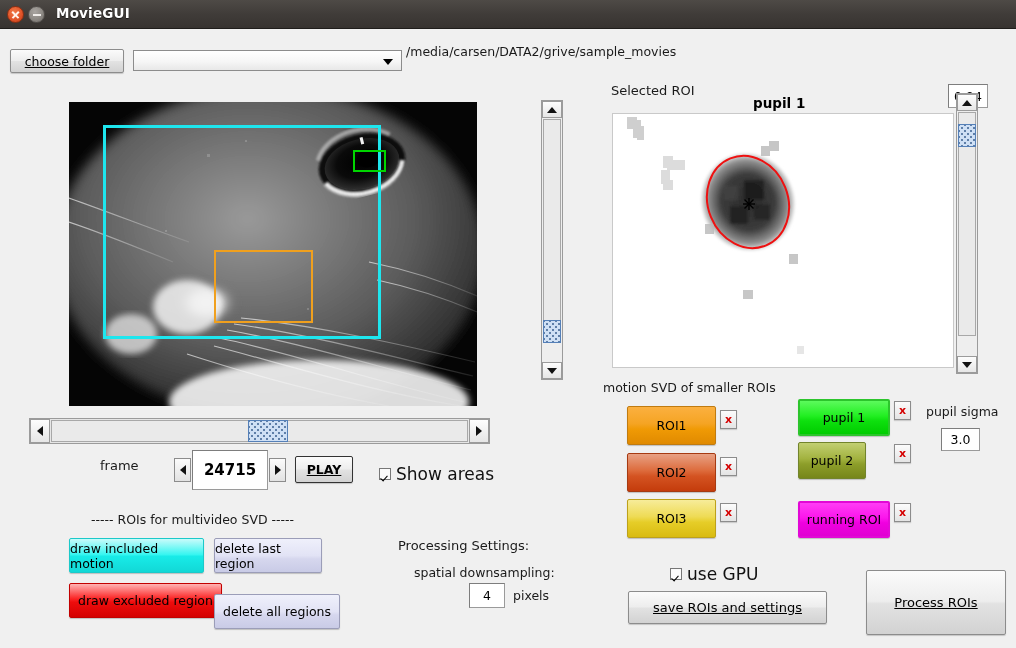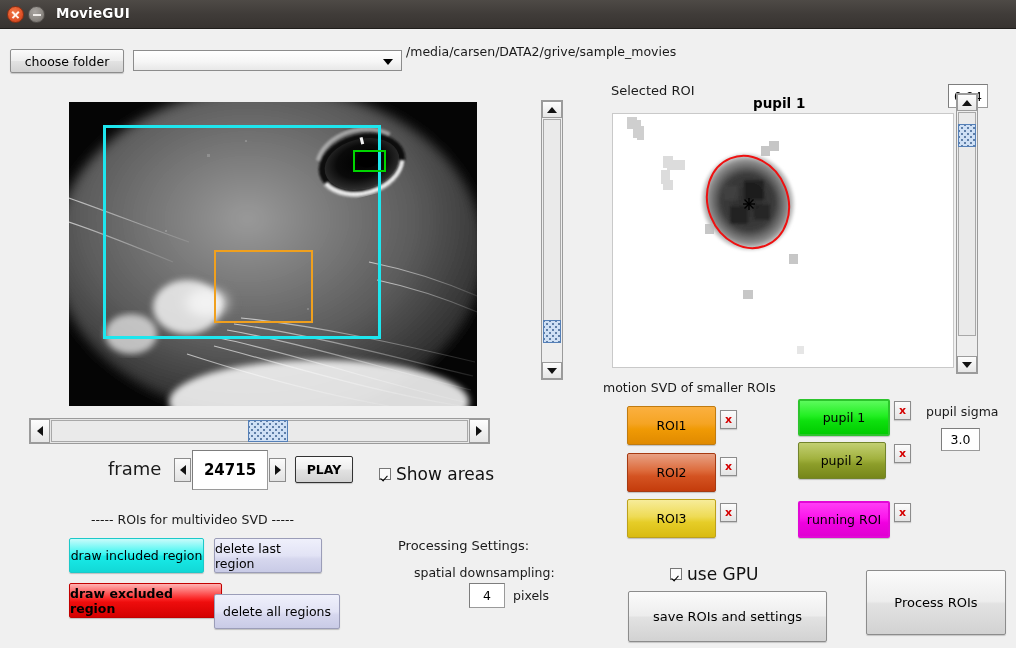--- a/index.html
+++ b/index.html
@@ -52,20 +52,21 @@
   .mbtn {
     position: absolute; box-sizing: border-box;
     background: linear-gradient(to bottom, #fbfbfb 0%, #ededed 48%, #e2e2e2 52%, #d2d2d2 100%);
     border: 1px solid #8c8c8c;
     border-radius: 2px;
     color: #000; font-size: 12.5px;
     font-family: "DejaVu Sans", "Liberation Sans", sans-serif;
     display: flex; align-items: center; justify-content: center;
     box-shadow: 0 1px 1px rgba(0,0,0,.18);
     cursor: default;
+    text-decoration: underline;
   }
 
   .lightbtn {
     position: absolute; box-sizing: border-box;
     border-radius: 2px;
     color: #000; font-size: 12.5px;
     display: flex; align-items: center; justify-content: center;
     box-shadow: 0 1px 1px rgba(0,0,0,.20);
     cursor: default;
   }
@@ -281,21 +282,21 @@
   <div class="sb-arrow" style="left:0; top:0; width:20px; height:24px;">
     <span class="tri-left"></span>
   </div>
   <div class="sb-track" style="left:21px; top:1px; width:417px; height:22px;"></div>
   <div class="sb-thumb" style="left:218px; top:1px; width:40px; height:22px;"></div>
   <div class="sb-arrow" style="right:0; top:0; width:20px; height:24px;">
     <span class="tri-right"></span>
   </div>
 </div>
 
-<div class="lbl" style="left:108px; top:458px; font-size:18px;">frame</div>
+<div class="lbl" style="left:100px; top:458px; font-size:13px;">frame</div>
 
 <div class="spin" style="left:174px; top:458px; width:17px; height:24px;">
   <span class="tri-left"></span>
 </div>
 <div class="txtfield" style="left:192px; top:450px; width:76px; height:40px; font-size:15px; font-weight:bold;">
   <span>24715</span>
 </div>
 <div class="spin" style="left:269px; top:458px; width:17px; height:24px;">
   <span class="tri-right"></span>
 </div>
@@ -307,26 +308,26 @@
 <div class="cbox" style="left:379px; top:464px;">
   <span class="box checked"></span>
   <span class="cl">Show areas</span>
 </div>
 
 <div class="lbl" style="left:91px; top:512px;">----- ROIs for multivideo SVD -----</div>
 
 <div class="lightbtn" style="left:69px; top:538px; width:135px; height:35px;
             background:linear-gradient(to bottom,#c9fbfb 0%,#34f5f0 48%,#18ebe8 52%,#12d8d6 100%);
             border:1px solid #1cc9c9;">
-  <span>draw included region</span>
+  <span>draw included motion</span>
 </div>
 
 <div class="lightbtn" style="left:69px; top:583px; width:153px; height:35px;
             background:linear-gradient(to bottom,#ffb3b3 0%,#fb2424 45%,#ee0d0d 55%,#d40000 100%);
-            border:1px solid #c20000;font-weight:bold;">
+            border:1px solid #c20000;">
   <span>draw excluded region</span>
 </div>
 
 <div class="lightbtn" style="left:214px; top:538px; width:108px; height:35px;
             background:linear-gradient(to bottom,#eff0fb 0%,#e2e3f5 50%,#d6d7ee 60%,#c9cbe6 100%);
             border:1px solid #9b9db8;">
   <span>delete last region</span>
 </div>
 
 <div class="lightbtn" style="left:214px; top:583px; width:126px; height:35px;
@@ -446,21 +447,21 @@
 
 <div class="lightbtn" style="left:798px; top:399px; width:92px; height:37px;
             background:linear-gradient(to bottom,#5cfa5c 0%,#22ef22 45%,#0ee00e 60%,#00cc00 100%);
             border:2px solid #2cc52c;">
   <span>pupil 1</span>
 </div>
 <div class="xbtn" style="left:894px; top:401px;">
   <span>x</span>
 </div>
 
-<div class="lightbtn" style="left:798px; top:442px; width:88px; height:37px;
+<div class="lightbtn" style="left:798px; top:442px; width:68px; height:37px;
             background:linear-gradient(to bottom,#c2cf72 0%,#a2b23f 45%,#8d9e2a 60%,#76861a 100%);
             border:1px solid #72842c;">
   <span>pupil 2</span>
 </div>
 <div class="xbtn" style="left:894px; top:444px;">
   <span>x</span>
 </div>
 
 <div class="lightbtn" style="left:798px; top:501px; width:92px; height:37px;
             background:linear-gradient(to bottom,#ff3df5 0%,#fb16ec 45%,#f000e0 60%,#e000d2 100%);
@@ -474,19 +475,19 @@
 <div class="lbl" style="left:926px; top:404px;">pupil sigma</div>
 <div class="txtfield" style="left:941px; top:428px; width:39px; height:23px;">
   <span>3.0</span>
 </div>
 
 <div class="cbox" style="left:670px; top:564px;">
   <span class="box checked"></span>
   <span class="cl">use GPU</span>
 </div>
 
-<div class="mbtn" style="left:628px; top:591px; width:199px; height:51px; font-size:13px;">
+<div class="mbtn" style="left:628px; top:591px; width:199px; height:33px; font-size:13px;">
   <span>save ROIs and settings</span>
 </div>
 
 <div class="mbtn" style="left:866px; top:570px; width:140px; height:65px; font-size:13px;">
   <span>Process ROIs</span>
 </div>
 
 </body></html>

